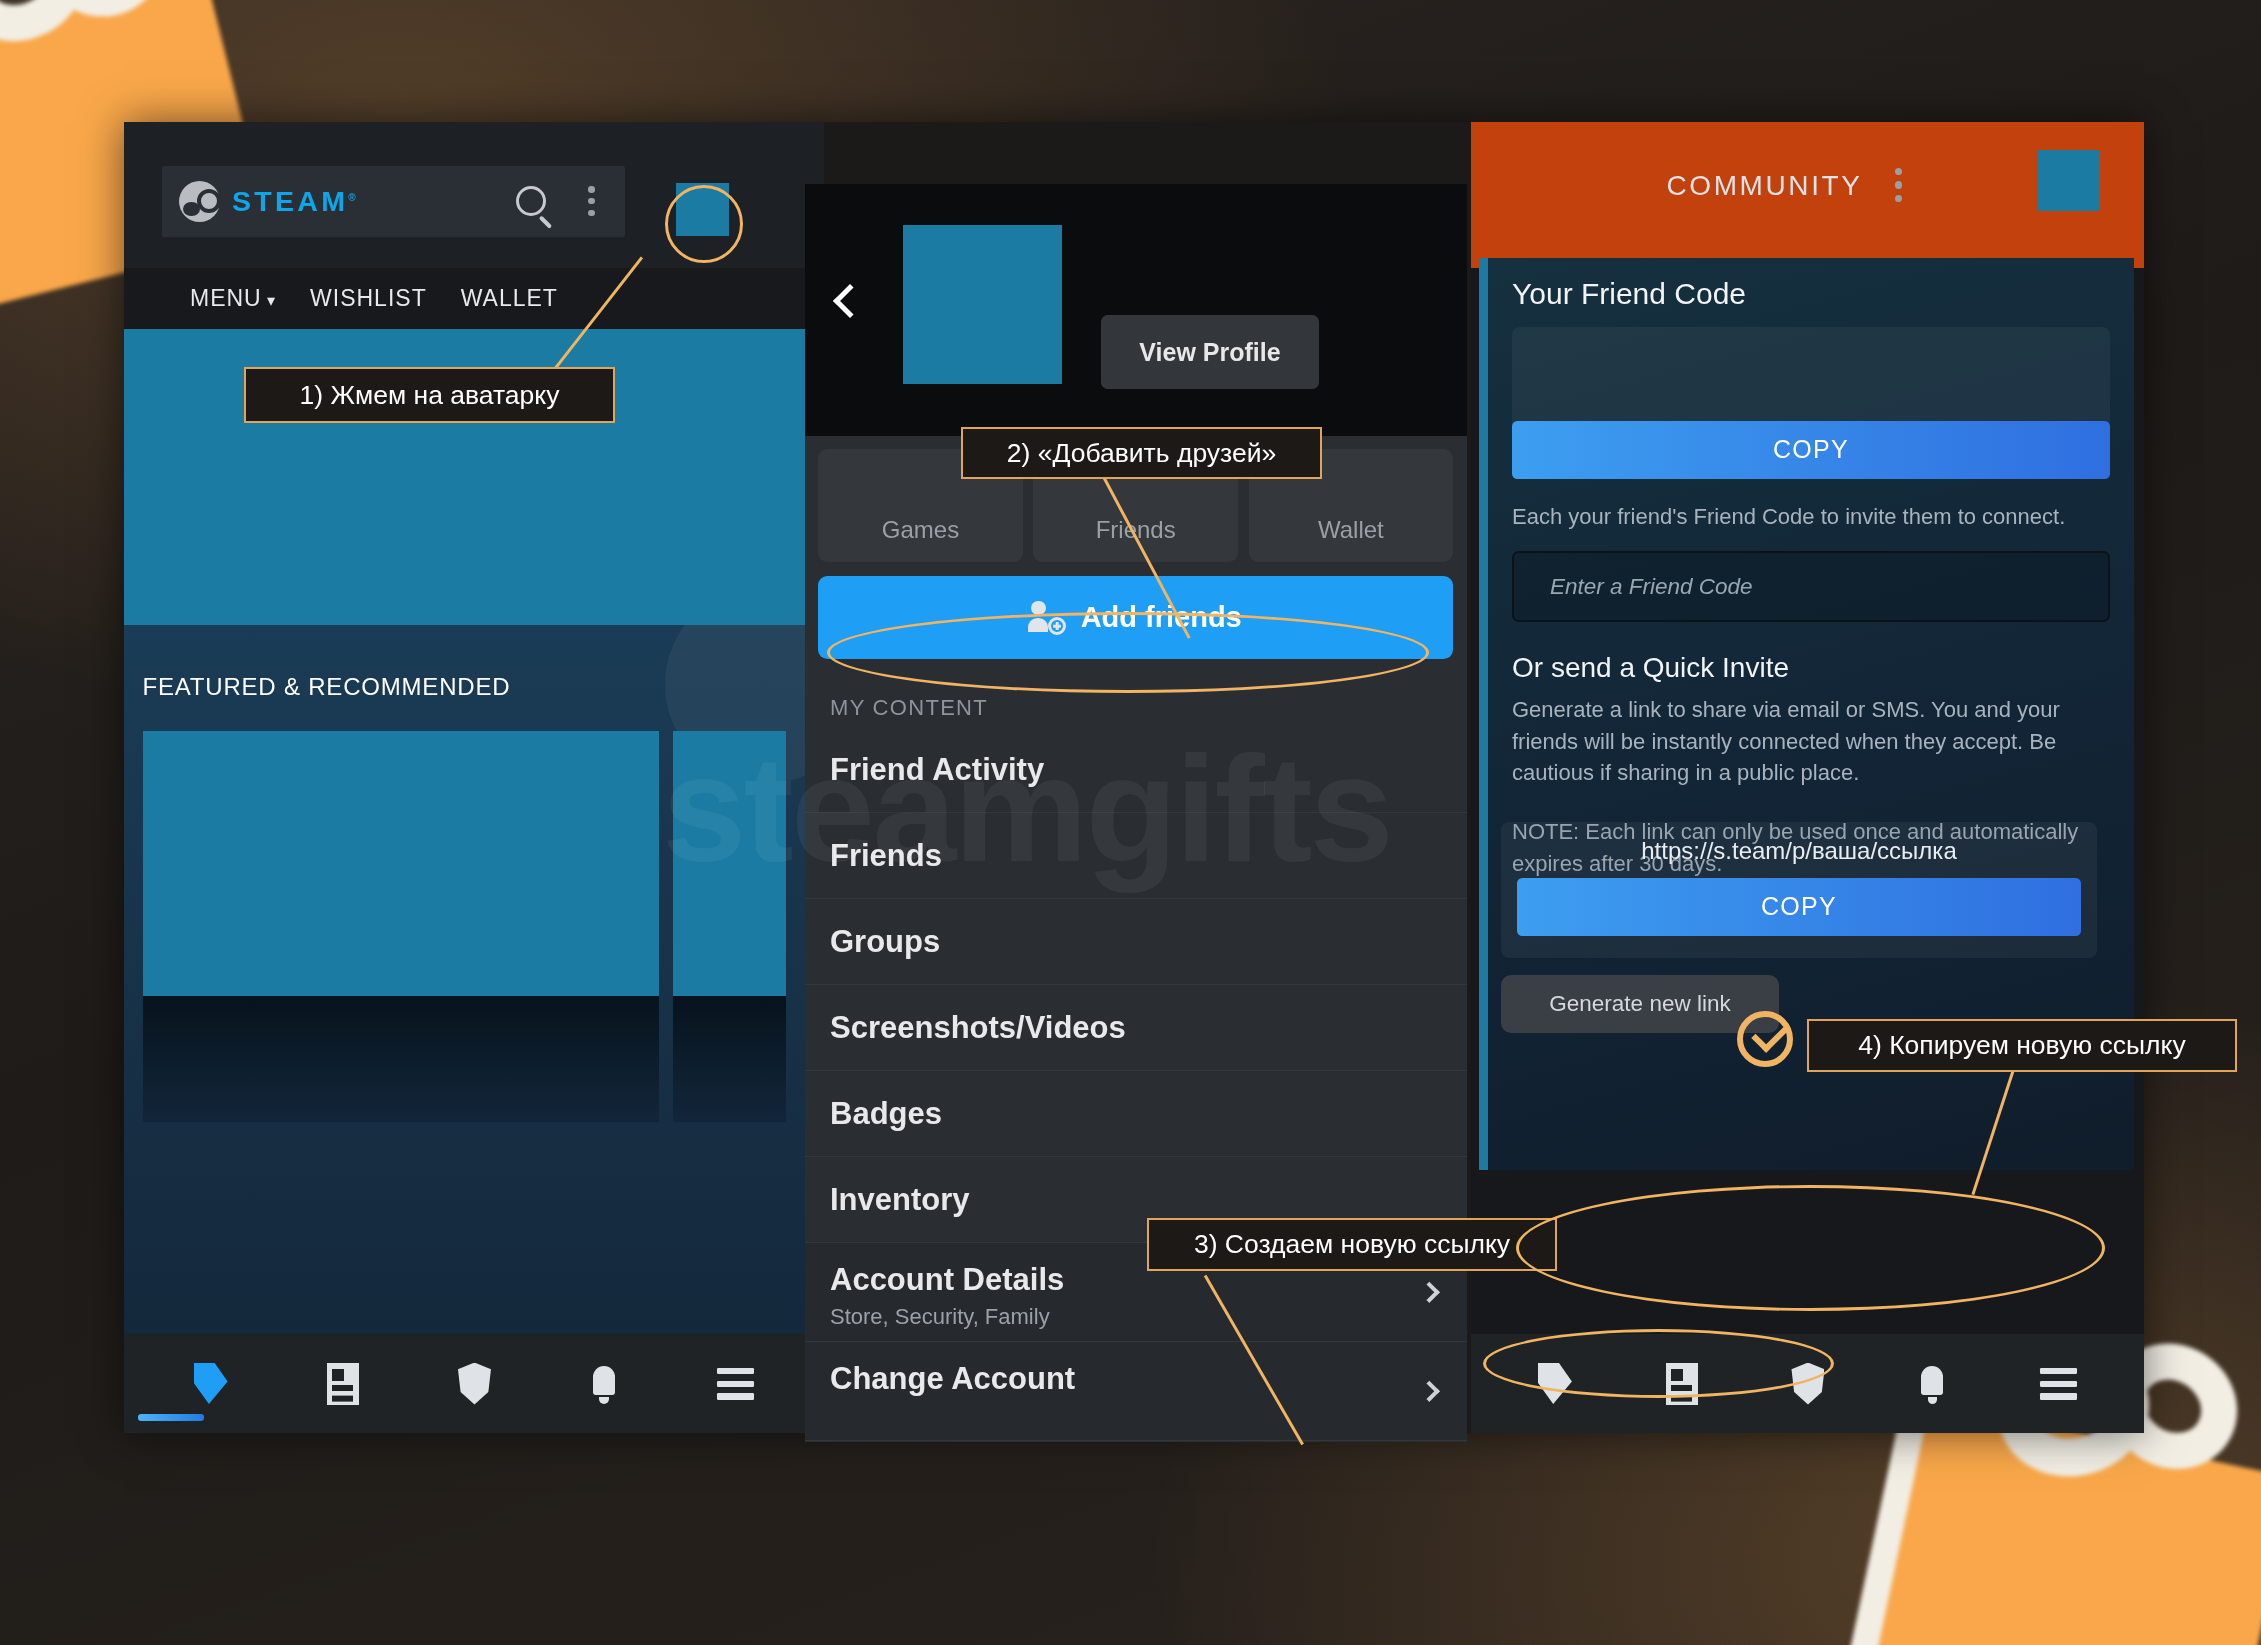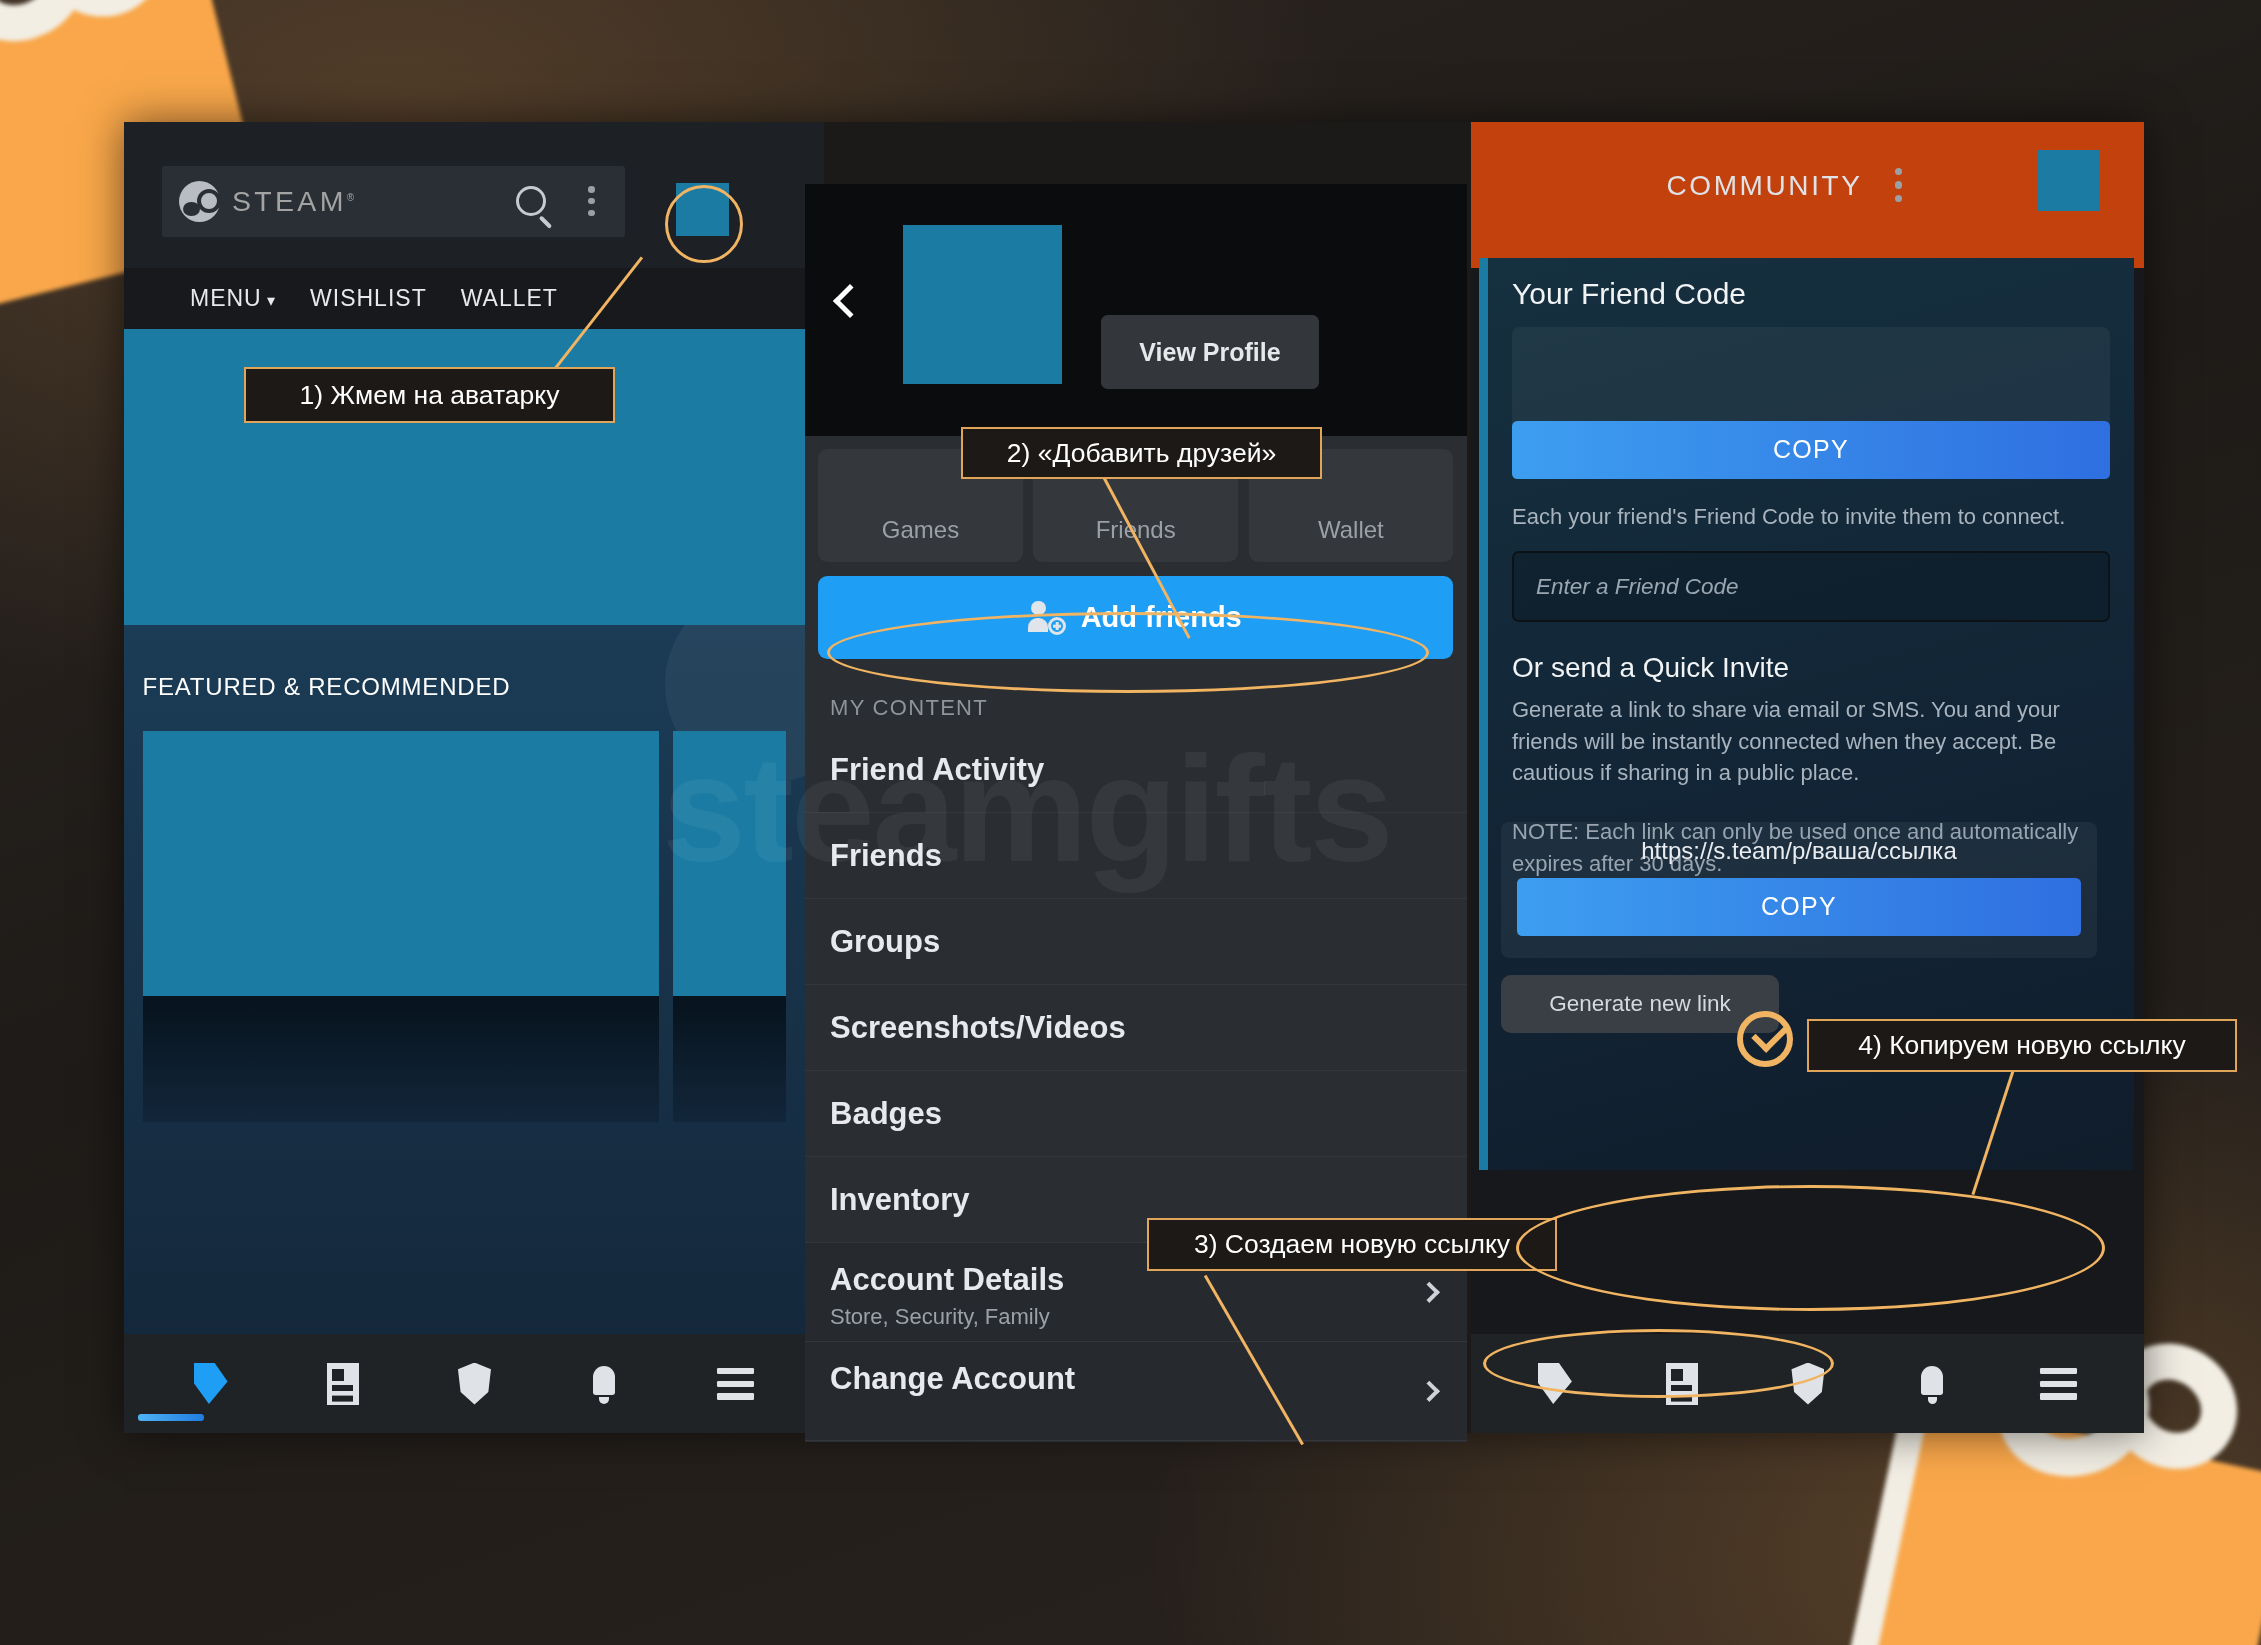--- a/index.html
+++ b/index.html
@@ -71,21 +71,21 @@
     background:#b9bcc0; position:relative;
   }
   .steam-circle::after{
     content:""; position:absolute; left:18px; top:8px; width:16px; height:16px;
     border-radius:50%; border:4.6px solid #2a2f35; background:transparent;
   }
   .steam-circle::before{
     content:""; position:absolute; left:4px; top:21px; width:17px; height:14.6px;
     border-radius:50%; background:#2a2f35;
   }
-  .steam-word{ font-size:28.5px; font-weight:400; letter-spacing:3.3px; color:#a3a3a3; }
+  .steam-word{ font-size:28.5px; font-weight:700; letter-spacing:3.3px; color:#0ea5e9; }
   .steam-word sup{ font-size:10px; vertical-align:super; }
   #search-icon-left{
     position:absolute; right:79px; top:20px; width:30px; height:30px;
     border:3.3px solid #c6c9cd; border-radius:50%;
   }
   #search-icon-left::after{
     content:""; position:absolute; right:-9.3px; bottom:-10.6px; width:14.6px; height:4px;
     background:#c6c9cd; transform:rotate(45deg); border-radius:2px;
   }
   #kebab-left{ position:absolute; right:30px; top:20px; display:flex; flex-direction:column; gap:5.3px; }
@@ -235,21 +235,21 @@
   }
   .copy-btn{
     position:absolute; left:0; bottom:0; width:100%; height:58px;
     background:linear-gradient(90deg,#3d9ef0 0%, #2f6fe0 100%);
     border-radius:5.3px; color:#fff; font-size:25px; letter-spacing:1.3px;
     display:flex; align-items:center; justify-content:center;
   }
   .fp-p{ font-size:22px; line-height:1.45; color:#a8b3bd; }
   #friend-input{
     margin-top:18.5px; height:71px; border:2px solid #0d1217; border-radius:6.6px;
-    background:rgba(0,0,0,.18); display:flex; align-items:center; padding-left:22px;
+    background:rgba(0,0,0,.18); display:flex; align-items:center; padding-left:36px;
     color:#9aa6b0; font-size:22.5px; font-style:italic;
   }
   .fp-h2{ font-size:28px; color:#f1f3f5; margin:30px 0 9.3px; }
   .fp-note{ margin-top:26.5px; font-size:22px; line-height:1.45; color:#93a0ab; }
 
   #link-box{
     position:absolute; left:30px; top:700px; width:596px; height:136px;
     background:rgba(255,255,255,.05); border-radius:8px; padding:14.6px 16px;
   }
   #link-url{ text-align:center; font-size:24px; color:#e9edf1; margin-bottom:13.2px; }

